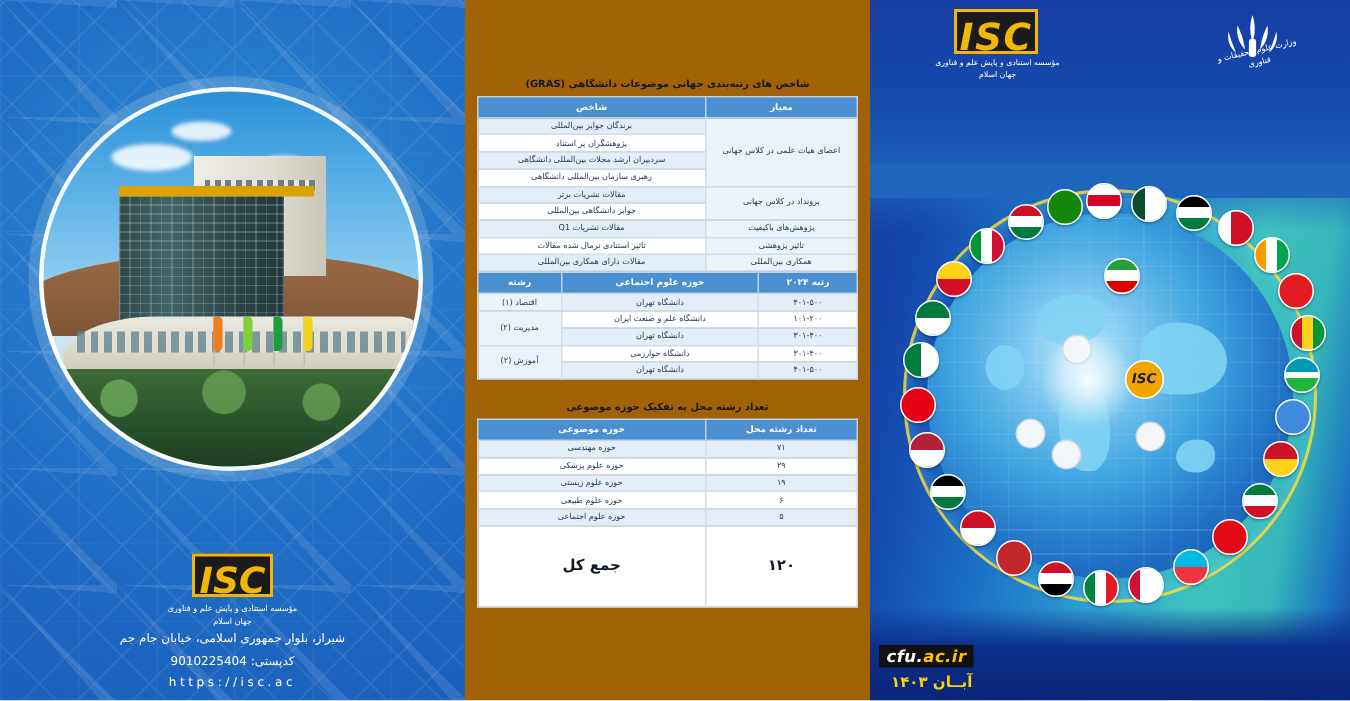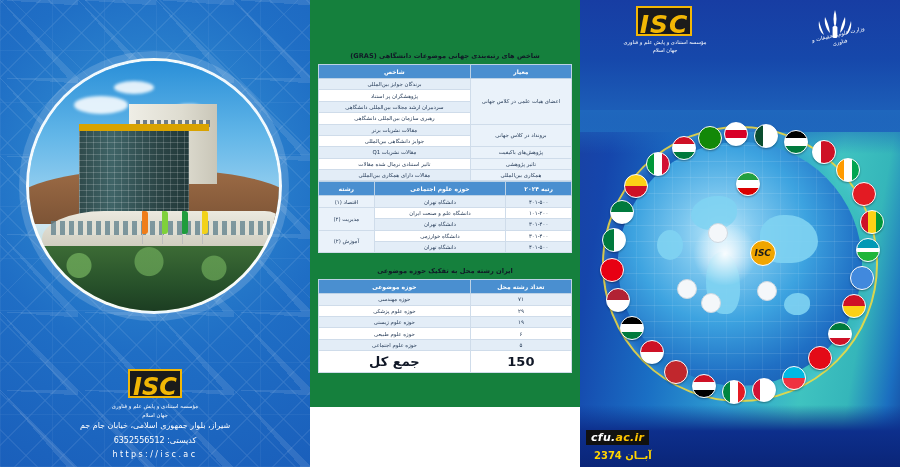--- a/index.html
+++ b/index.html
@@ -171,22 +171,22 @@
   .cfu-logo .accent { color: #ffc400; }
   .cfu-date {
     position: absolute; left: 14px; bottom: 6px;
     color: #ffd400; font-size: 10px; font-weight: bold;
     letter-spacing: 2px;
   }
 
   
   .center-panel {
     position: relative;
-    width: 270px; height: 407px;
-    background: #15803d;
+    width: 270px; height: 467px;
+    background: #a16207;
     flex: 0 0 270px;
     padding: 0 8px;
   }
   .tbl-title {
     text-align: center;
     font-size: 6.6px;
     font-weight: bold;
     color: #111827;
     margin: 0 0 4px 0;
     direction: rtl;
@@ -220,23 +220,23 @@
   }
   table.grid tbody tr:nth-child(odd) td { background: #e3edf7; }
   table.grid td.merged {
     background: #eaf2fa !important;
     font-weight: normal;
     vertical-align: middle;
   }
   table.grid tr.total td {
     background: #ffffff !important;
     font-weight: bold;
-    font-size: 13px;
+    font-size: 10px;
     color: #111827;
-    padding: 3px 2px;
+    padding: 21px 2px;
   }
   .col-narrow { width: 40%; }
   .col-wide { width: 60%; }
   .col-rank { width: 26%; }
   .col-uni { width: 52%; }
   .col-field { width: 22%; }
 
   
   .right-panel {
     position: relative;
@@ -421,21 +421,21 @@
       <div class="flag-dot" style="left:44px; top:26px; background:linear-gradient(90deg,#009739 0 33%,#fff 33% 66%,#d21034 66%);"></div>
       <div class="flag-dot" style="left:70px; top:10px; background:linear-gradient(180deg,#ce1126 0 33%,#fff 33% 66%,#007a3d 66%);"></div>
       <div class="flag-dot" style="left:96px; top:0px; background:#138808;"></div>
       <div class="flag-dot" style="left:134px; top:46px; background:linear-gradient(180deg,#239f40 0 33%,#fff 33% 66%,#da0000 66%);"></div>
     </div>
 
     <div class="left-footer">
       <div class="cfu-logo">
         <span>cfu.</span><span class="accent">ac.ir</span>
       </div>
-      <div class="cfu-date">آبــان 2374</div>
+      <div class="cfu-date">آبــان ۱۴۰۳</div>
     </div>
   </div>
 
   <div class="center-panel">
 
     <div class="tbl-title t1">شاخص های رتبه‌بندی جهانی موضوعات دانشگاهی (GRAS)</div>
     <table class="grid">
       <thead>
         <tr>
           <th class="col-narrow">معیار</th>
@@ -506,21 +506,21 @@
           <td>دانشگاه خوارزمی</td>
           <td class="merged" rowspan="2">آموزش (۲)</td>
         </tr>
         <tr>
           <td>۴۰۱-۵۰۰</td>
           <td>دانشگاه تهران</td>
         </tr>
       </tbody>
     </table>
 
-    <div class="tbl-title t3">ایران رشته محل به تفکیک حوزه موضوعی</div>
+    <div class="tbl-title t3">تعداد رشته محل به تفکیک حوزه موضوعی</div>
     <table class="grid">
       <thead>
         <tr>
           <th class="col-narrow">تعداد رشته محل</th>
           <th class="col-wide">حوزه موضوعی</th>
         </tr>
       </thead>
       <tbody>
         <tr>
           <td>۷۱</td>
@@ -536,21 +536,21 @@
         </tr>
         <tr>
           <td>۶</td>
           <td>حوزه علوم طبیعی</td>
         </tr>
         <tr>
           <td>۵</td>
           <td>حوزه علوم اجتماعی</td>
         </tr>
         <tr class="total">
-          <td>150</td>
+          <td>۱۲۰</td>
           <td>جمع کل</td>
         </tr>
       </tbody>
     </table>
   </div>
 
   <div class="right-panel">
     <div class="right-pattern"></div>
     <div class="right-pattern2"></div>
 
@@ -576,19 +576,19 @@
     </div>
 
     <div class="right-footer">
       <div class="isc-logo-bottom">ISC</div>
       <div class="isc-caption-bottom">
         <div>مؤسسه استنادی و پایش علم و فناوری</div>
         <div>جهان اسلام</div>
       </div>
       <div class="addr">
         <div>شیراز، بلوار جمهوری اسلامی، خیابان جام جم</div>
-        <div>کدپستی: 6352556512</div>
+        <div>کدپستی: 9010225404</div>
       </div>
       <div class="url">https://isc.ac</div>
     </div>
   </div>
 
 </div>
 
 </body></html>

